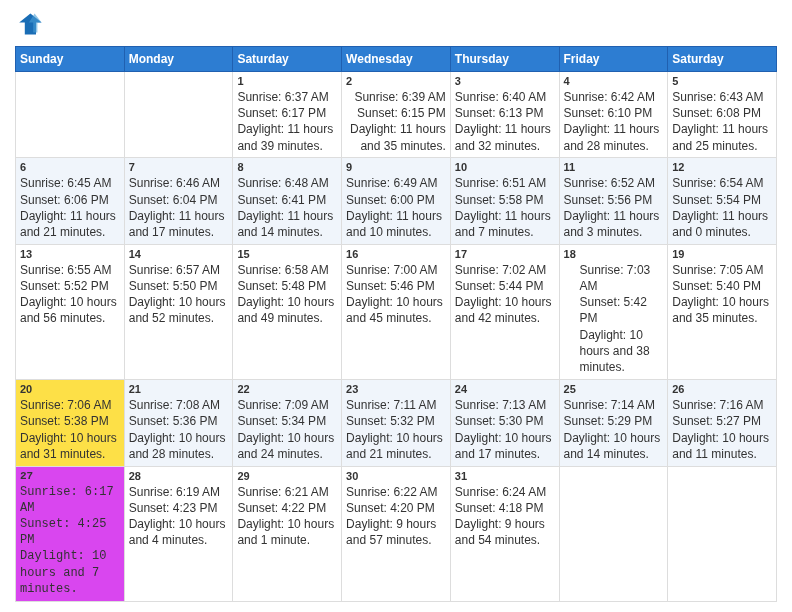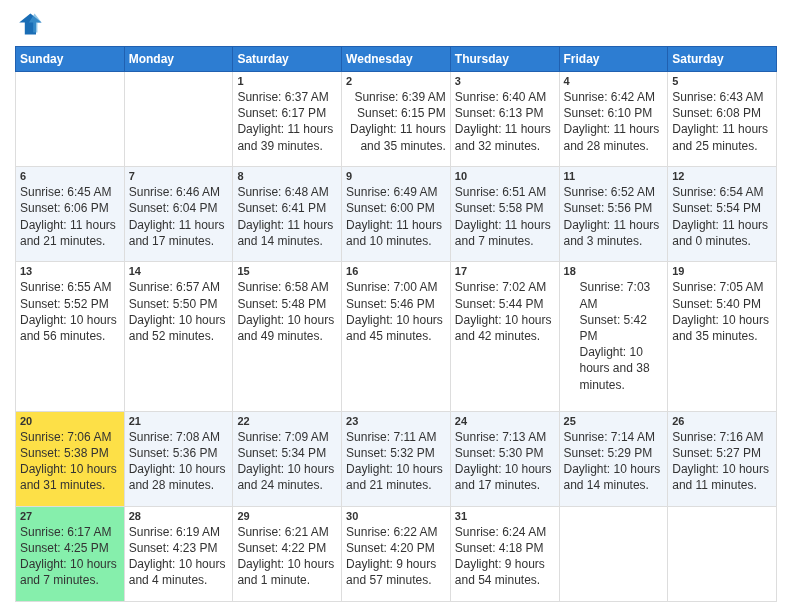--- a/index.html
+++ b/index.html
@@ -292,21 +292,21 @@
 Daylight: 10 hours and 14 minutes.</div>
           </td>
           <td style="background-color: rgb(240, 245, 251);">
             <span class="day-number">26</span>
             <div class="cell-content" style="white-space: pre-line;">Sunrise: 7:16 AM
 Sunset: 5:27 PM
 Daylight: 10 hours and 11 minutes.</div>
           </td>
         </tr>
         <tr>
-          <td style="background-color: #86efac;">
+          <td style="background-color: #d946ef; font-family: Liberation Mono, monospace;">
             <span class="day-number">27</span>
             <div class="cell-content" style="white-space: pre-line;">Sunrise: 6:17 AM
 Sunset: 4:25 PM
 Daylight: 10 hours and 7 minutes.</div>
           </td>
           <td style="background-color: rgb(255, 255, 255);">
             <span class="day-number">28</span>
             <div class="cell-content" style="white-space: pre-line;">Sunrise: 6:19 AM
 Sunset: 4:23 PM
 Daylight: 10 hours and 4 minutes.</div>

